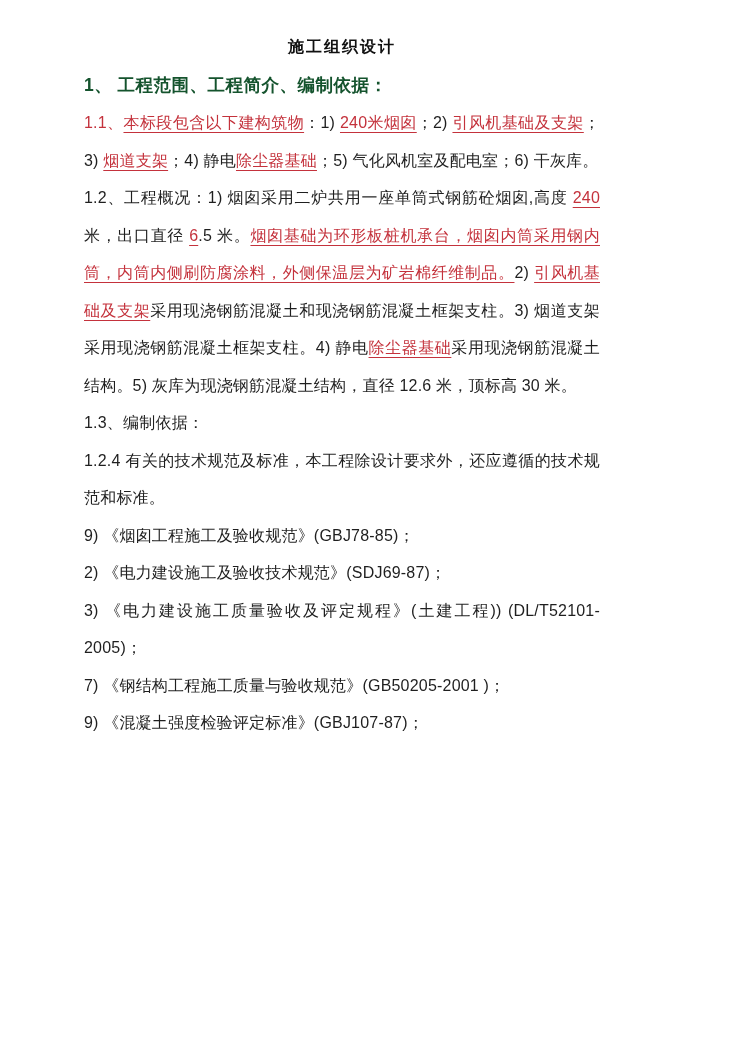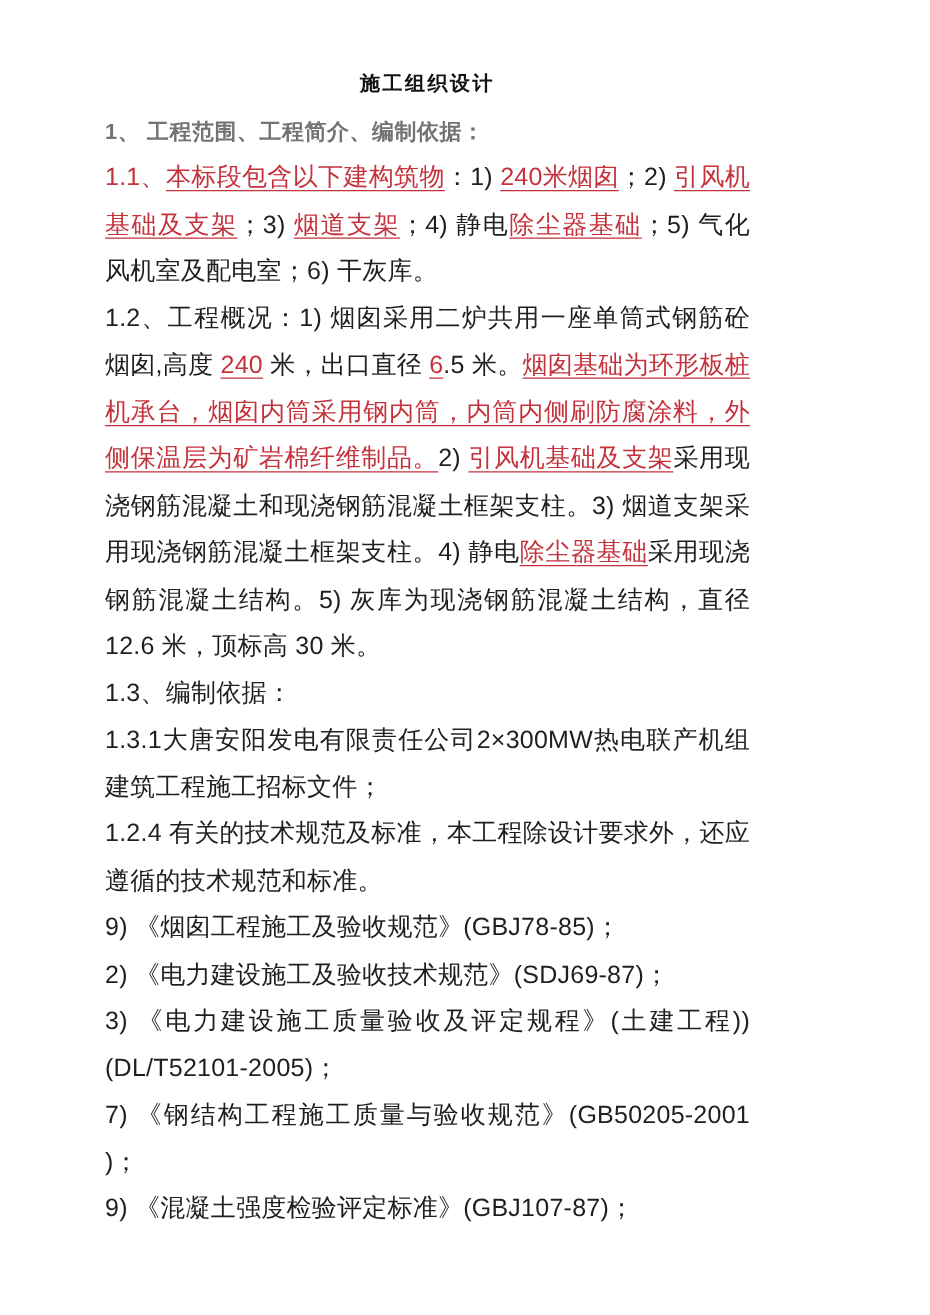--- a/index.html
+++ b/index.html
@@ -8,43 +8,43 @@
   }
   html,body{margin:0;padding:0;background:#ffffff;}
   .page{
     position:relative;
     width:658px;height:1052px;
     background:#ffffff;
     overflow:hidden;
     font-family:"Liberation Sans",sans-serif;
     color:var(--ink);
     box-sizing:border-box;
-    padding:48px 58px 0 84px;
+    padding:28px 58px 0 84px;
   }
   .doc-title{
     text-align:center;
     font-family:"DejaVu Serif",serif;
     font-weight:bold;
     font-size:16px;
     line-height:38px;
     letter-spacing:2px;
     margin:0;
     color:#111;
   }
   .doc-heading{
     font-weight:bold;
     font-size:17.5px;
     line-height:38px;
     margin:0;
-    color:#737373;
+    color:#14532d;
     letter-spacing:0.5px;
   }
   .para{
     margin:0;
-    font-size:20px;
+    font-size:16px;
     line-height:37.5px;
     text-align:justify;
     text-justify:inter-ideograph;
     letter-spacing:0.2px;
   }
   .para span{white-space:pre-wrap;}
   .red{color:var(--red);}
   .red-u{
     color:var(--red);
     text-decoration:underline;
@@ -56,21 +56,20 @@
 </head>
 <body>
 
 <div class="page">
   <p class="doc-title">施工组织设计</p>
   <p class="doc-heading">1、 工程范围、工程简介、编制依据：</p>
   <div>
       <p class="para"><span class="red">1.1、</span><span class="red-u">本标段包含以下建构筑物</span><span>：1) </span><span class="red-u">240米烟囱</span><span>；2) </span><span class="red-u">引风机基础及支架</span><span>；3) </span><span class="red-u">烟道支架</span><span>；4) 静电</span><span class="red-u">除尘器基础</span><span>；5) 气化风机室及配电室；6) 干灰库。</span></p>
       <p class="para"><span>1.2、工程概况：1) 烟囱采用二炉共用一座单筒式钢筋砼烟囱,高度 </span><span class="red-u">240</span><span> 米，出口直径 </span><span class="red-u">6</span><span>.5 米。</span><span class="red-u">烟囱基础为环形板桩机承台，烟囱内筒采用钢内筒，内筒内侧刷防腐涂料，外侧保温层为矿岩棉纤维制品。</span><span>2) </span><span class="red-u">引风机基础及支架</span><span>采用现浇钢筋混凝土和现浇钢筋混凝土框架支柱。3) 烟道支架采用现浇钢筋混凝土框架支柱。4) 静电</span><span class="red-u">除尘器基础</span><span>采用现浇钢筋混凝土结构。5) 灰库为现浇钢筋混凝土结构，直径 12.6 米，顶标高 30 米。</span></p>
       <p class="para"><span>1.3、编制依据：</span></p>
-      <p class="para"><span>1.3.1大唐安阳发电有限责任公司2×300MW热电联产机组建筑工程施工招标文件；</span></p>
       <p class="para"><span>1.2.4 有关的技术规范及标准，本工程除设计要求外，还应遵循的技术规范和标准。</span></p>
       <p class="para"><span>9) 《烟囱工程施工及验收规范》(GBJ78-85)；</span></p>
       <p class="para"><span>2) 《电力建设施工及验收技术规范》(SDJ69-87)；</span></p>
       <p class="para"><span>3) 《电力建设施工质量验收及评定规程》(土建工程)) (DL/T52101-2005)；</span></p>
       <p class="para"><span>7) 《钢结构工程施工质量与验收规范》(GB50205-2001 )；</span></p>
       <p class="para"><span>9) 《混凝土强度检验评定标准》(GBJ107-87)；</span></p>
     </div>
 </div>
 
 </body></html>

